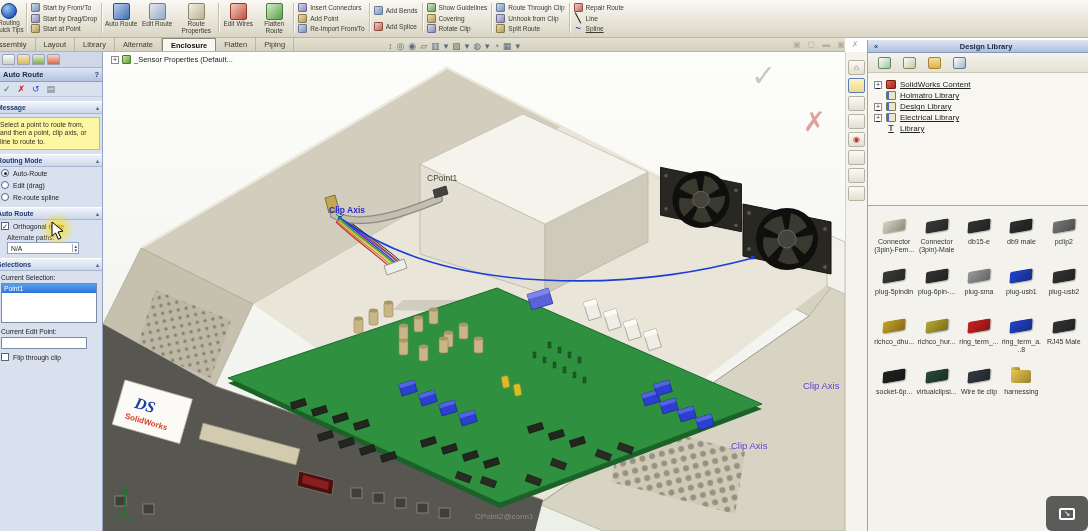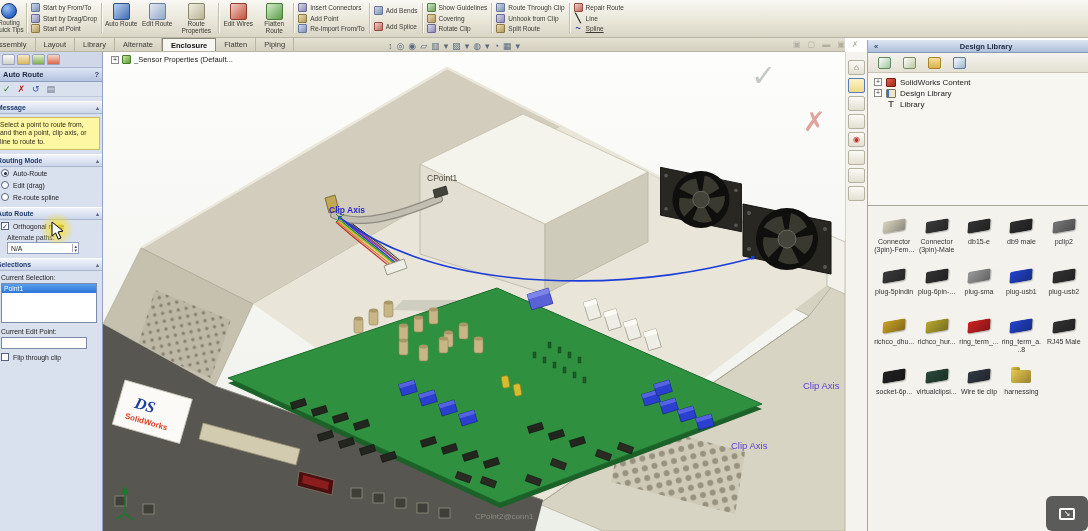--- a/index.html
+++ b/index.html
@@ -102,21 +102,21 @@
   .tp-title { height:13px; background:linear-gradient(#dfe6f2,#aebfdb); border-bottom:1px solid #8396b5; display:flex; align-items:center; font-size:7.5px; font-weight:bold; color:#1c2742; }
   .tp-title .col { padding:0 6px; cursor:pointer; color:#33466e; }
   .tp-title .t { flex:1; text-align:center; }
   .tp-tools { height:20px; display:flex; align-items:center; gap:12px; padding-left:10px; background:linear-gradient(#f4f3ed,#e4e1d4); border-bottom:1px solid #c8c5b6;}
   .tpt { width:13px; height:12px; border-radius:2px; cursor:pointer; }
   .tpt1 { background:linear-gradient(135deg,#fff,#9cc49c); border:1px solid #5e8a5e;}
   .tpt2 { background:linear-gradient(135deg,#fff,#bcc8a0); border:1px solid #7e8a62;}
   .tpt3 { background:linear-gradient(#f5df9a,#dcb24e); border:1px solid #a8842e;}
   .tpt4 { background:linear-gradient(135deg,#fff,#9cb4cc); border:1px solid #5e7a96;}
   .tree { height:132px; background:#f7f6f1; padding:5px 0 0 6px; }
-  .trow { display:flex; align-items:flex-start; gap:4px; height:11px; font-size:8px; color:#222; cursor:pointer; white-space:nowrap; }
+  .trow { display:flex; align-items:flex-end; gap:4px; height:11px; font-size:8px; color:#222; cursor:pointer; white-space:nowrap;text-decoration:underline; }
   .trow .exp { flex:none; }
   .exp.none { visibility:hidden; }
   .tic { width:10px; height:9px; flex:none; border-radius:1px; }
   .tic-cube { background:linear-gradient(135deg,#e06050,#a02818); border:1px solid #7a1e10; }
   .tic-book { background:linear-gradient(90deg,#3a6fd8 30%,#ece5c8 30%); border:1px solid #7a7a5e; }
   .tic-tool { background:none; border:none; font-weight:bold; font-size:9px; line-height:9px; color:#555; text-align:center; }
   .tic-globe { background:radial-gradient(circle at 35% 30%,#9ad8f0,#1a70b8 70%,#0c4a80); border-radius:50%; border:1px solid #0c4a80; }
   .grid { flex:1; background:#f3f2ec; border-top:1px solid #aaa79a; padding:8px 4px 0 6px;
     display:grid; grid-template-columns:repeat(5,1fr); grid-auto-rows:50px; column-gap:2px; }
   .cell { text-align:center; cursor:pointer; overflow:hidden; }
@@ -638,23 +638,33 @@
       <div class="tpt tpt3"></div>
       <div class="tpt tpt4"></div>
     </div>
     <div class="tree">
       <div class="trow">
         <span class="exp">+</span>
         <span class="tic tic-cube"></span>
         <span>SolidWorks Content</span>
       </div>
       <div class="trow">
+        <span class="exp none"></span>
+        <span class="tic tic-book"></span>
+        <span>Holmatro Library</span>
+      </div>
+      <div class="trow">
         <span class="exp">+</span>
         <span class="tic tic-book"></span>
         <span>Design Library</span>
+      </div>
+      <div class="trow">
+        <span class="exp">+</span>
+        <span class="tic tic-book"></span>
+        <span>Electrical Library</span>
       </div>
       <div class="trow">
         <span class="exp none"></span>
         <span class="tic tic-tool">T</span>
         <span>Library</span>
       </div>
     </div>
     <div class="grid">
       <div class="cell">
           <div class="thumbwrap">

